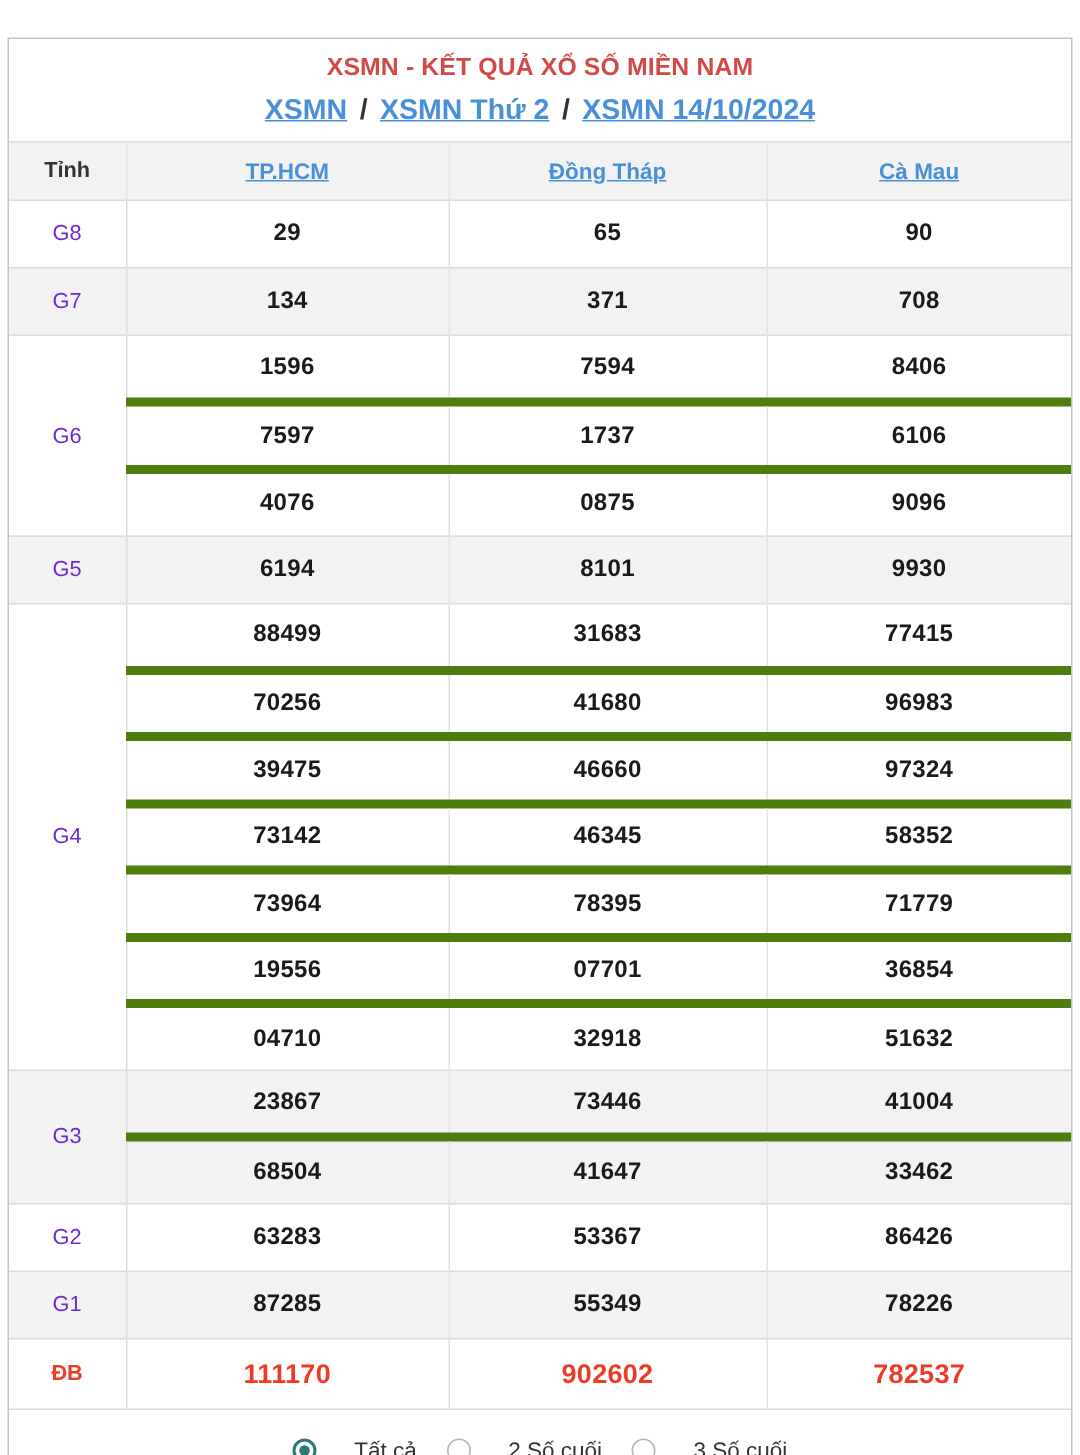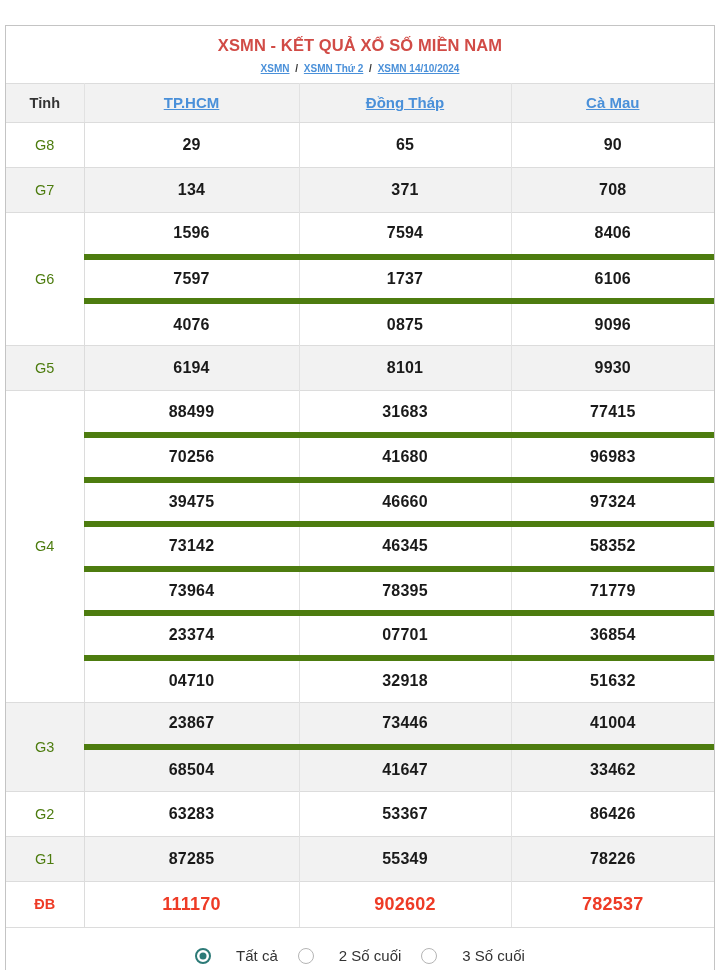--- a/index.html
+++ b/index.html
@@ -34,21 +34,21 @@
   }
   .page-title {
     color: #d14b46;
     font-size: 16.5px;
     font-weight: 700;
     letter-spacing: 0.1px;
     line-height: 1.25;
     margin: 0 0 6px 0;
   }
   .breadcrumb {
-    font-size: 10px;
+    font-size: 19px;
     font-weight: 700;
     color: #333333;
     line-height: 1.3;
   }
   .breadcrumb a {
     color: #4a90d9;
     text-decoration: underline;
     font-weight: 700;
   }
   .crumb-sep {
@@ -96,21 +96,21 @@
 
   tbody td {
     text-align: center;
     vertical-align: middle;
     padding: 0;
     border-right: 1px solid #e2e2e2;
   }
   tbody td:last-child { border-right: none; }
 
   td.lbl {
-    color: #4d7c0f;
+    color: #6d28d9;
     font-size: 14.5px;
     font-weight: 400;
     border-right: 1px solid #dcdcdc;
   }
   td.num {
     color: #1a1a1a;
     font-size: 16px;
     font-weight: 700;
     letter-spacing: 0.2px;
   }
@@ -275,21 +275,21 @@
             <td class="num">73142</td>
             <td class="num">46345</td>
             <td class="num">58352</td>
           </tr>
           <tr class="band-white inner r-multi">
             <td class="num">73964</td>
             <td class="num">78395</td>
             <td class="num">71779</td>
           </tr>
           <tr class="band-white inner r-multi">
-            <td class="num">23374</td>
+            <td class="num">19556</td>
             <td class="num">07701</td>
             <td class="num">36854</td>
           </tr>
           <tr class="band-white inner r-multi">
             <td class="num">04710</td>
             <td class="num">32918</td>
             <td class="num">51632</td>
           </tr>
           <tr class="band-gray group-start r-multi">
             <td class="lbl" rowspan="2">G3</td>

